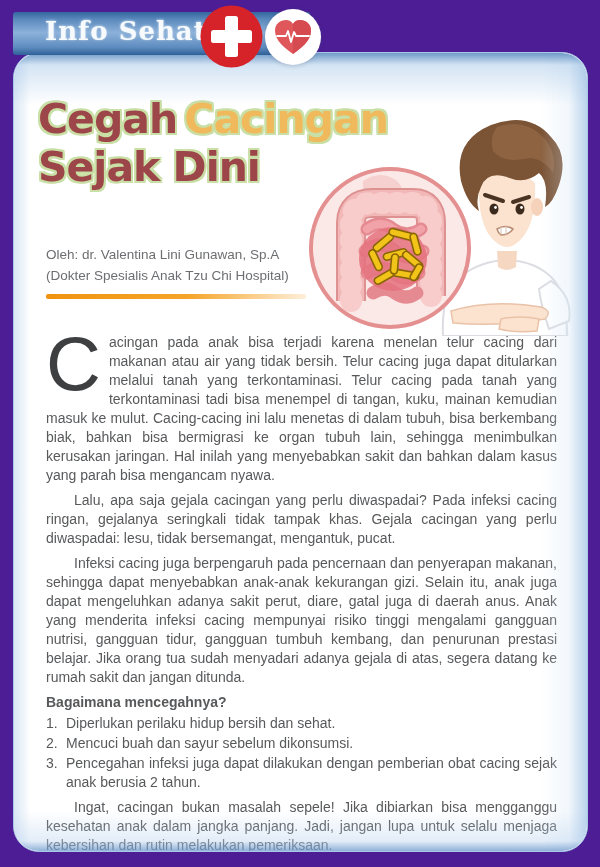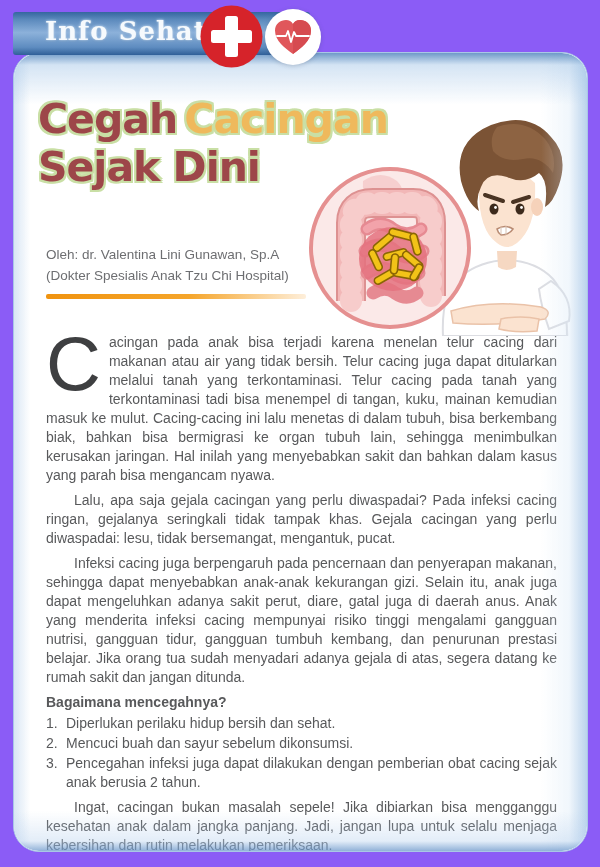--- a/index.html
+++ b/index.html
@@ -1,18 +1,18 @@
 <!DOCTYPE html>
 <html><head>
 <meta charset="utf-8">
 <style>
   * { margin:0; padding:0; box-sizing:border-box; }
   html,body { background:#ffffff; }
   .page {
-    position:relative; width:600px; height:867px; background:#8b5cf6;
+    position:relative; width:600px; height:867px; background:#4c1d95;
     overflow:hidden; font-family:"Liberation Sans", sans-serif;
   }
 
   
   .band {
     position:absolute; left:13px; top:12px; width:297px; height:43px; z-index:3;
     background:linear-gradient(180deg,#35669f 0%,#5c8abd 18%,#8cb1da 48%,#5e8cc0 82%,#2f5f98 100%);
     border-radius:3px;
   }
   .band-title {

